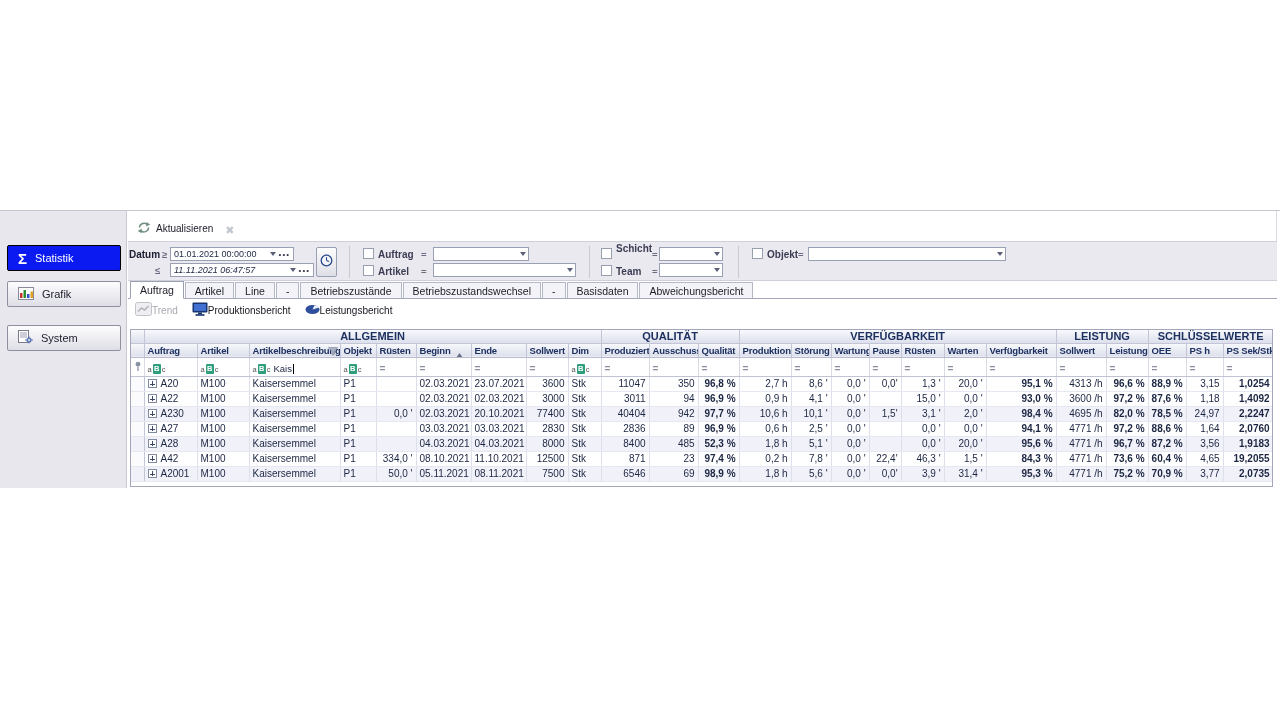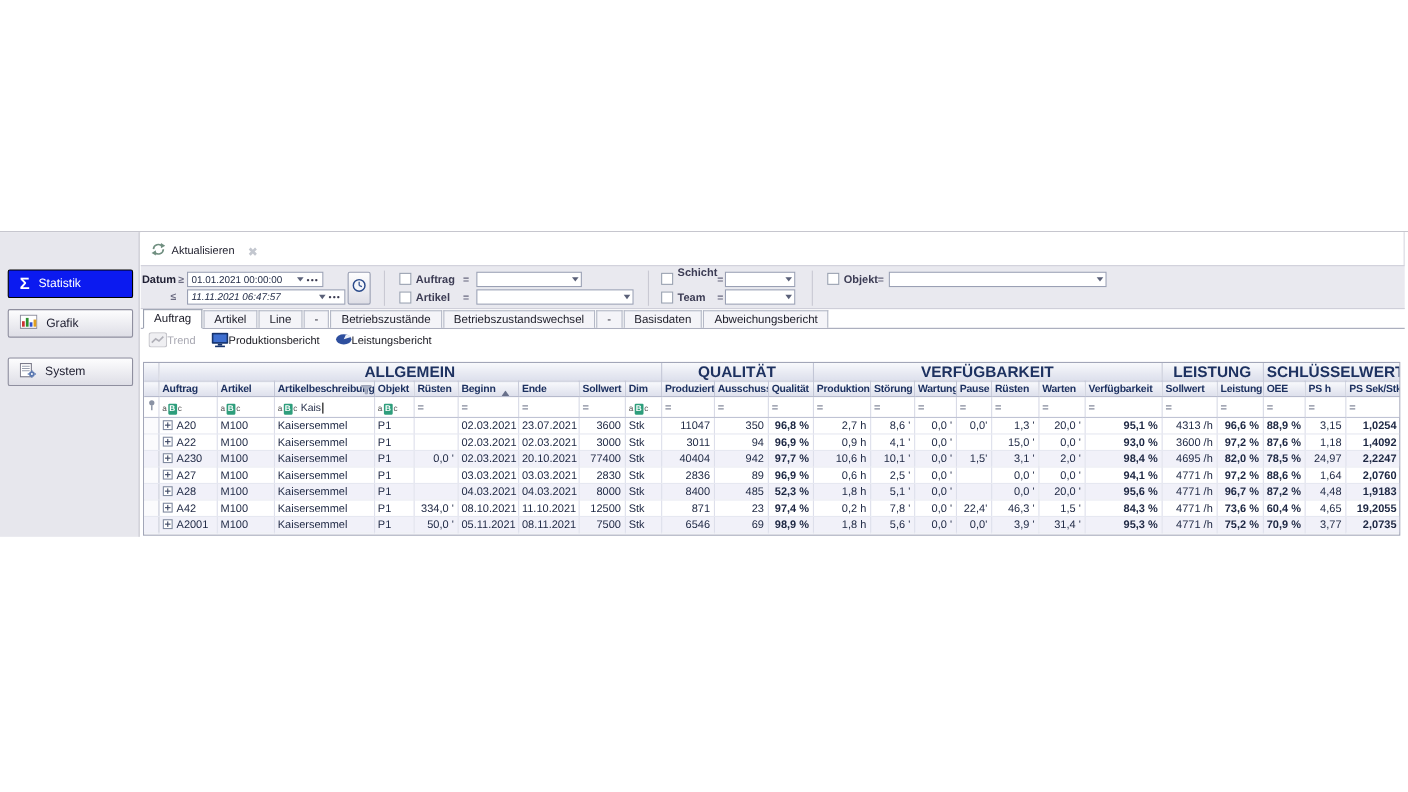--- a/index.html
+++ b/index.html
@@ -48,21 +48,21 @@
   .tab.active{height:18px;background:#fff;border:1px solid #9aa0b0;border-bottom:1px solid #fff;z-index:2;margin-bottom:-1px;}
   
   .rtoolbar{position:absolute;left:0;top:88px;width:1149px;height:22px;display:flex;align-items:center;
     padding-left:7px;gap:6px;}
   .rt-item{display:flex;align-items:center;gap:0;font-size:10px;color:#16161e;margin-right:8px;}
   .rt-item.disabled{color:#a8a8b2;}
   
   .grid{position:absolute;left:2px;top:118px;width:1143px;height:158px;border:1px solid #a2a6b8;background:#fff;overflow:hidden;}
   table{border-collapse:collapse;table-layout:fixed;width:1141px;}
   th,td{overflow:hidden;white-space:nowrap;padding:0 3px;}
-  .group-row th{height:13px;font-size:14px;font-weight:bold;color:#1d3160;text-align:center;
+  .group-row th{height:13px;font-size:11px;font-weight:bold;color:#1d3160;text-align:center;
     background:linear-gradient(#f8f9fc,#e7e9f2 60%,#dde0ec);border-right:1px solid #c2c6d6;border-bottom:1px solid #c2c6d6;}
   .head-row th{height:14px;font-size:9.5px;font-weight:bold;color:#1d3160;text-align:left;
     background:linear-gradient(#f8f9fc,#e7e9f2 60%,#dde0ec);border-right:1px solid #c2c6d6;border-bottom:1px solid #b6bacc;
     position:relative;letter-spacing:-0.2px;}
   .filter-row td{height:15px;background:#fff;border-right:1px solid #d8dae6;border-bottom:1px solid #bfc3d4;}
   tbody td{height:15px;font-size:10px;color:#1c2642;border-right:1px solid #dddfeb;border-bottom:1px solid #e6e8f1;}
   tbody tr.alt td{background:#f1f1f9;}
   td.num{text-align:right;}
   td.bold,.bold{font-weight:bold;}
   .ind{background:#fbfbfd;border-right:1px solid #c2c6d6;}
@@ -492,21 +492,21 @@
                 <td class="num"><span>1,8 h</span></td>
                 <td class="num"><span>5,1 '</span></td>
                 <td class="num"><span>0,0 '</span></td>
                 <td class="num"><span></span></td>
                 <td class="num"><span>0,0 '</span></td>
                 <td class="num"><span>20,0 '</span></td>
                 <td class="num bold"><span>95,6 %</span></td>
                 <td class="num"><span>4771 /h</span></td>
                 <td class="num bold"><span>96,7 %</span></td>
                 <td class="num bold"><span>87,2 %</span></td>
-                <td class="num"><span>4,48</span></td>
+                <td class="num"><span>3,56</span></td>
                 <td class="num bold"><span>1,9183</span></td>
               </tr>
               <tr>
                 <td class="ind"></td>
                 <td><span class="expand"></span><span>A42</span></td>
                 <td><span>M100</span></td>
                 <td><span>Kaisersemmel</span></td>
                 <td><span>P1</span></td>
                 <td class="num"><span>334,0 '</span></td>
                 <td><span>08.10.2021 1...</span></td>

